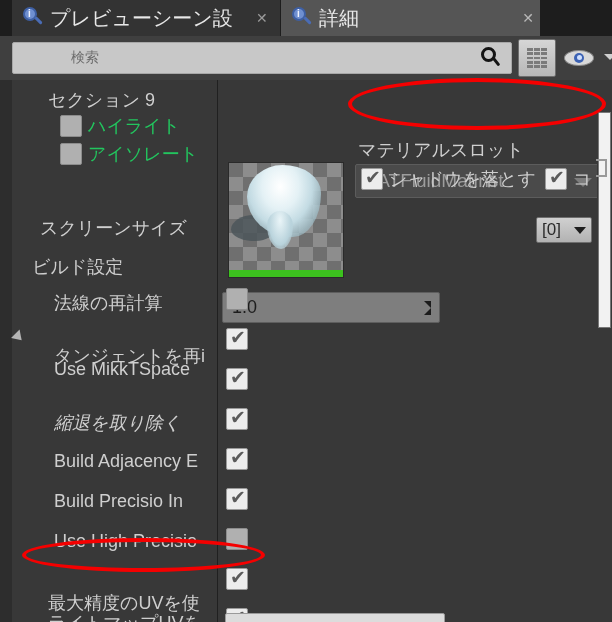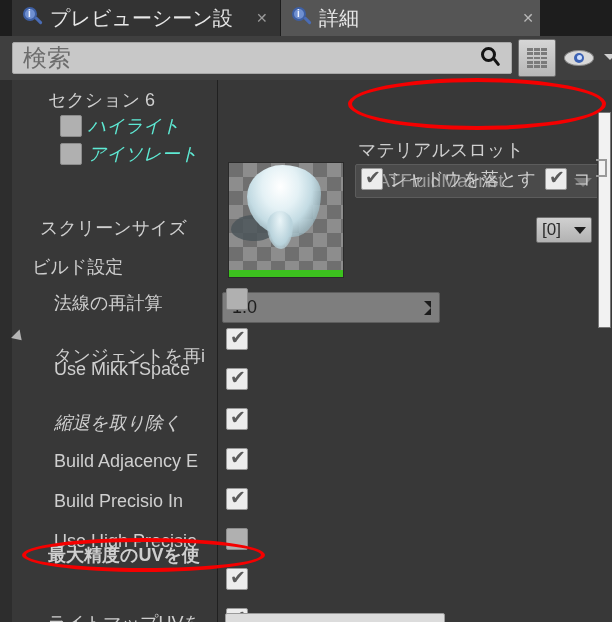--- a/index.html
+++ b/index.html
@@ -24,21 +24,21 @@
       transform:rotate(45deg);border-radius:2px;}
   .tab-label{color:#e8e8e8;font-size:20px;white-space:nowrap;overflow:hidden;}
   .tab-label.clip1{width:200px;}
   .tab-close{color:#9a9a9a;font-size:14px;margin-left:6px;line-height:1;flex:0 0 auto;}
   .tab-active .tab-close{color:#b8b8b8;}
 
   
   .toolbar{position:absolute;left:0;top:36px;width:612px;height:44px;background:#3f3f3f;}
   .searchbox{position:absolute;left:12px;top:6px;width:500px;height:32px;background:#c8c8c8;
      border:1px solid #a8a8a8;border-radius:2px;box-sizing:border-box;display:flex;align-items:center;}
-  .searchbox .ph{color:#6d6d6d;font-size:24px;padding-left:10px;}
+  .searchbox .ph{color:#6d6d6d;font-size:14px;padding-left:10px;margin-left:48px;}
   .mag2{position:absolute;right:10px;top:4px;width:22px;height:24px;}
   .mag2 .c{position:absolute;left:2px;top:0;width:15px;height:15px;border-radius:50%;
       border:3px solid #141414;box-sizing:border-box;}
   .mag2 .h{position:absolute;left:12px;top:13px;width:10px;height:3px;background:#141414;
       transform:rotate(52deg);border-radius:1px;}
   .gridbtn{position:absolute;left:518px;top:3px;width:38px;height:38px;
      background:linear-gradient(#d6d6d6,#b7b7b7);border:1px solid #6d6d6d;border-radius:2px;
      box-sizing:border-box;display:flex;align-items:center;justify-content:center;}
   .gridglyph{width:20px;height:20px;display:grid;grid-template-columns:repeat(3,1fr);
      grid-template-rows:repeat(5,1fr);gap:1.5px;}
@@ -50,21 +50,21 @@
   .eye-g{position:absolute;left:12.5px;top:7px;width:5px;height:5px;border-radius:50%;background:#cfe0ff;}
   .eyecaret{position:absolute;left:604px;top:18px;width:0;height:0;border-left:6px solid transparent;
      border-right:6px solid transparent;border-top:6px solid #cfcfcf;}
 
   
   .panel{position:absolute;left:0;top:80px;width:612px;height:542px;background:#383838;overflow:hidden;}
   .gutter{position:absolute;left:0;top:0;width:12px;height:542px;background:#2d2d2d;}
   .divider{position:absolute;left:217px;top:0;width:1px;height:542px;background:#202020;}
 
   .label{position:absolute;color:#cfcfcf;font-size:18px;white-space:nowrap;}
-  .label.dim{color:#5eead4;font-style:italic;}
+  .label.dim{color:#22c55e;}
   .label.clip{overflow:hidden;}
 
   .cbox{position:absolute;width:22px;height:22px;background:#ececec;border:1px solid #9a9a9a;
      border-radius:2px;box-sizing:border-box;}
   .cbox.off{background:#b0b0b0;border-color:#8c8c8c;}
   .cbox .tick{position:absolute;left:3px;top:-1px;color:#5a5a5a;font-size:19px;line-height:20px;font-weight:bold;}
 
   
   .thumb{position:absolute;left:228px;top:82px;width:116px;height:116px;overflow:hidden;
      border:1px solid #2a2a2a;box-sizing:border-box;background:
@@ -190,21 +190,21 @@
     </div>
     <div class="eyecaret"></div>
 
   </div>
 
   <div class="panel">
 
     <div class="gutter"></div>
     <div class="divider"></div>
 
-    <div class="label" style="left:48px;top:8px;">セクション 6</div>
+    <div class="label" style="left:48px;top:8px;">セクション 9</div>
 
     <div class="cbox off" style="left:60px;top:35px;"></div>
     <div class="label dim" style="left:88px;top:34px;">ハイライト</div>
 
     <div class="cbox off" style="left:60px;top:63px;"></div>
     <div class="label dim" style="left:88px;top:62px;">アイソレート</div>
 
     <div class="thumb">
       <span class="shadow"></span>
       <span class="splash"></span>
@@ -269,21 +269,21 @@
       </div>
 
     <div class="label clip" style="left:54px;top:411px;width:163px;">Build Precisio In</div>
     <div class="cbox" style="left:226px;top:408px;">
       <span class="tick">✔</span>
       </div>
 
     <div class="label clip" style="left:54px;top:451px;width:163px;">Use High Precisio</div>
     <div class="cbox off" style="left:226px;top:448px;"></div>
 
-    <div class="label clip" style="left:48px;top:463px;width:169px;font-weight:bold;">最大精度のUVを使</div>
+    <div class="label clip" style="left:48px;top:511px;width:169px;">最大精度のUVを使</div>
     <div class="cbox" style="left:226px;top:488px;">
       <span class="tick">✔</span>
       </div>
 
     <div class="label clip" style="left:48px;top:531px;width:169px;">ライトマップUVを</div>
     <div class="cbox" style="left:226px;top:528px;">
       <span class="tick">✔</span>
       </div>
 
   </div>

